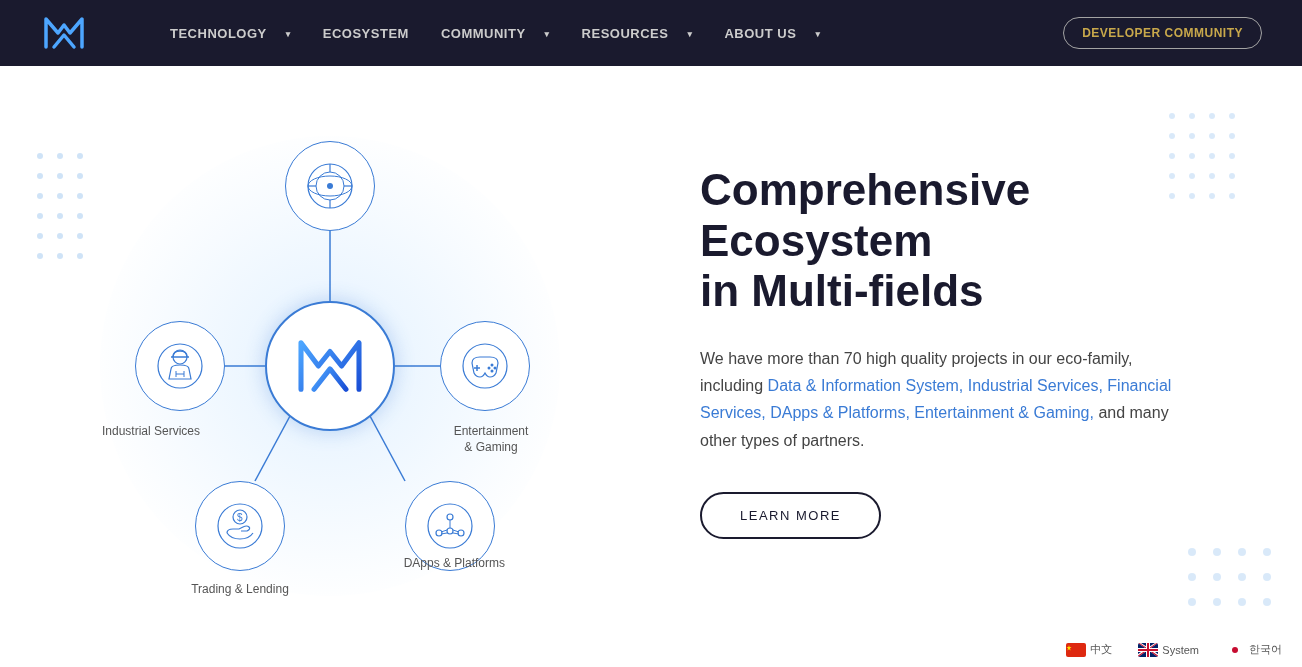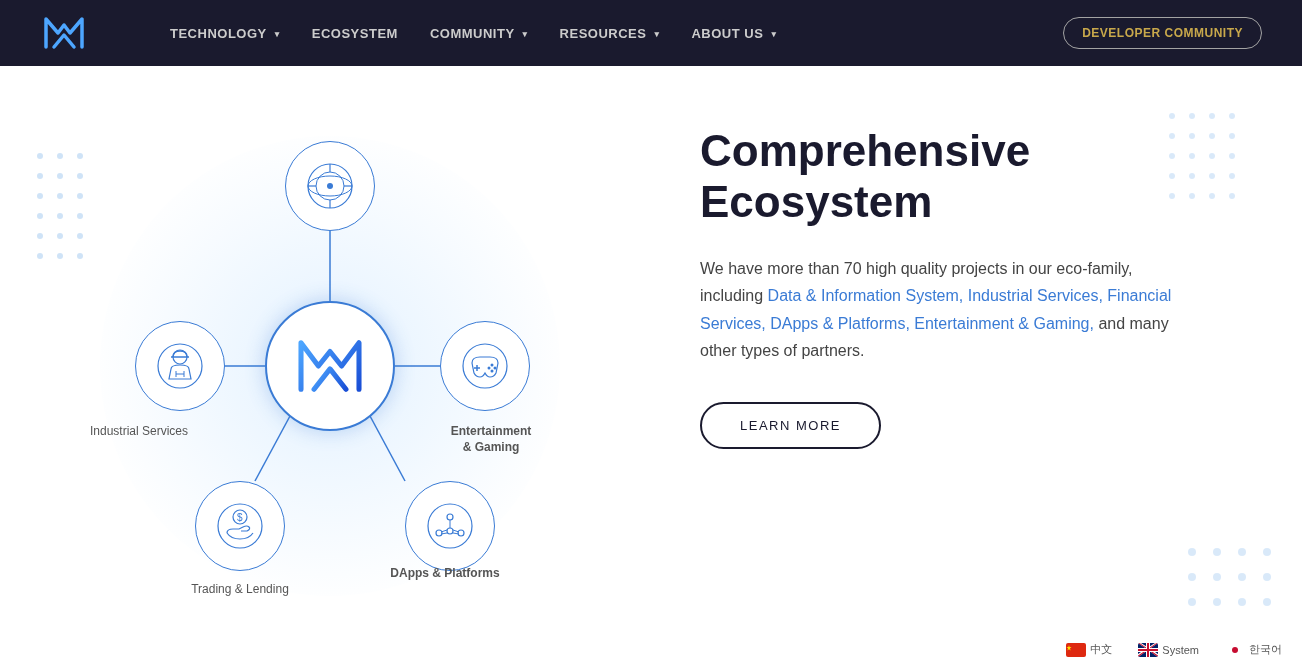--- a/index.html
+++ b/index.html
@@ -28,21 +28,21 @@
     }
     .nav-item {
       color: #ccc;
       font-size: 13px;
       font-weight: 600;
       letter-spacing: 0.5px;
       padding: 8px 12px;
       cursor: pointer;
       display: flex;
       align-items: center;
-      gap: 8px;
+      gap: 19px;
       text-transform: uppercase;
       white-space: nowrap;
     }
     .nav-item .chevron {
       font-size: 9px;
       margin-top: 1px;
     }
     .dev-community-btn {
       border: 1px solid #a3a3a3;
       border-radius: 20px;
@@ -155,22 +155,22 @@
       color: #555;
       text-align: center;
       line-height: 1.3;
       z-index: 4;
     }
 
     
     .text-side {
       flex: 1;
       display: flex;
-      align-items: flex-start;
-      padding: 60px 60px 60px 40px;
+      align-items: center;
+      padding: 32px 60px 60px 40px;
       position: relative;
     }
 
     .text-content { max-width: 480px; }
 
     .main-heading {
       font-size: 44px;
       font-weight: 800;
       color: #1a1a2e;
       line-height: 1.15;
@@ -355,38 +355,38 @@
           <ellipse cx="23" cy="14" rx="7" ry="7" stroke="#3a7bd5" stroke-width="1.2" fill="none"></ellipse>
           <path d="M16 14 Q16 8 23 8 Q30 8 30 14" stroke="#3a7bd5" stroke-width="1.5" fill="none"></path>
           <line x1="14" y1="14" x2="32" y2="14" stroke="#3a7bd5" stroke-width="1.5"></line>
           <path d="M14 26 Q14 22 23 22 Q32 22 32 26 L34 36 H12 Z" stroke="#3a7bd5" stroke-width="1.2" fill="none"></path>
           <line x1="19" y1="28" x2="19" y2="34" stroke="#3a7bd5" stroke-width="1"></line>
           <line x1="27" y1="28" x2="27" y2="34" stroke="#3a7bd5" stroke-width="1"></line>
           <line x1="19" y1="31" x2="27" y2="31" stroke="#3a7bd5" stroke-width="1"></line>
         </svg>
       </div>
 
-      <div class="diagram-label" style="top:318px; left:10px; width:110px; text-align:left;">
+      <div class="diagram-label" style="top:318px; left:10px; width:110px; text-align:right;">
         Industrial Services
       </div>
 
       <div class="sat-circle" style="top:215px; left:360px;">
         <svg width="46" height="46" viewBox="0 0 46 46" fill="none">
           <circle cx="23" cy="23" r="22" stroke="#3a7bd5" stroke-width="1.2" fill="none"></circle>
 
           <path d="M10 20 Q10 14 18 14 H28 Q36 14 36 20 L34 30 Q32 34 28 34 Q25 34 23 30 Q21 34 18 34 Q14 34 12 30 Z" stroke="#3a7bd5" stroke-width="1.2" fill="none"></path>
           <line x1="15" y1="22" x2="15" y2="28" stroke="#3a7bd5" stroke-width="1.5"></line>
           <line x1="12" y1="25" x2="18" y2="25" stroke="#3a7bd5" stroke-width="1.5"></line>
           <circle cx="30" cy="22" r="1.5" fill="#3a7bd5"></circle>
           <circle cx="33" cy="25" r="1.5" fill="#3a7bd5"></circle>
           <circle cx="27" cy="25" r="1.5" fill="#3a7bd5"></circle>
           <circle cx="30" cy="28" r="1.5" fill="#3a7bd5"></circle>
         </svg>
       </div>
-      <div class="diagram-label" style="top:318px; left:356px; width:110px; text-align:center;font-weight:bold;">
+      <div class="diagram-label" style="top:318px; left:356px; width:110px; text-align:center;">
         Entertainment<br>&amp; Gaming
       </div>
 
       <div class="sat-circle" style="top:375px; left:115px;">
         <svg width="46" height="46" viewBox="0 0 46 46" fill="none">
           <circle cx="23" cy="23" r="22" stroke="#3a7bd5" stroke-width="1.2" fill="none"></circle>
 
           <circle cx="23" cy="14" r="7" stroke="#3a7bd5" stroke-width="1.2" fill="none"></circle>
           <text x="20" y="18" font-size="10" fill="#3a7bd5" font-family="Arial">$</text>
           <path d="M10 30 Q10 26 16 26 H22 L26 24 Q30 22 32 24 Q34 26 30 28 H24" stroke="#3a7bd5" stroke-width="1.2" fill="none"></path>
@@ -405,21 +405,21 @@
           <circle cx="12" cy="30" r="3" stroke="#3a7bd5" stroke-width="1.2" fill="none"></circle>
           <circle cx="34" cy="30" r="3" stroke="#3a7bd5" stroke-width="1.2" fill="none"></circle>
           <circle cx="23" cy="28" r="3" stroke="#3a7bd5" stroke-width="1.2" fill="none"></circle>
           <line x1="23" y1="17" x2="23" y2="25" stroke="#3a7bd5" stroke-width="1"></line>
           <line x1="14" y1="29" x2="20" y2="27" stroke="#3a7bd5" stroke-width="1"></line>
           <line x1="32" y1="29" x2="26" y2="27" stroke="#3a7bd5" stroke-width="1"></line>
           <line x1="14" y1="31" x2="20" y2="30" stroke="#3a7bd5" stroke-width="1"></line>
           <line x1="32" y1="31" x2="26" y2="30" stroke="#3a7bd5" stroke-width="1"></line>
         </svg>
       </div>
-      <div class="diagram-label" style="top:460px; left:305px; width:120px; text-align:center;font-weight:bold;">
+      <div class="diagram-label" style="top:450px; left:305px; width:120px; text-align:right;">
         DApps &amp; Platforms
       </div>
 
     </div>
   </div>
 
   <div class="text-side">
 
     <div class="bg-dots-right-top">
       <svg width="80" height="120" viewBox="0 0 80 120">
@@ -464,20 +464,21 @@
             <circle cx="60" cy="60" r="4"></circle>
             <circle cx="85" cy="60" r="4"></circle>
         </g>
       </svg>
     </div>
 
     <div class="text-content">
       <h1 class="main-heading">
         <span>Comprehensive</span><br>
         <span>Ecosystem</span><br>
+        <span>in Multi-fields</span>
       </h1>
       <p class="main-description">
         <span>We have more than 70 high quality projects in our eco-family, including </span><span class="highlight">Data &amp; Information System, Industrial Services, Financial Services, DApps &amp; Platforms, Entertainment &amp; Gaming,</span><span> and many other types of partners.</span>
       </p>
       <button class="learn-more-btn">LEARN MORE</button>
     </div>
   </div>
 
 </div>
 

